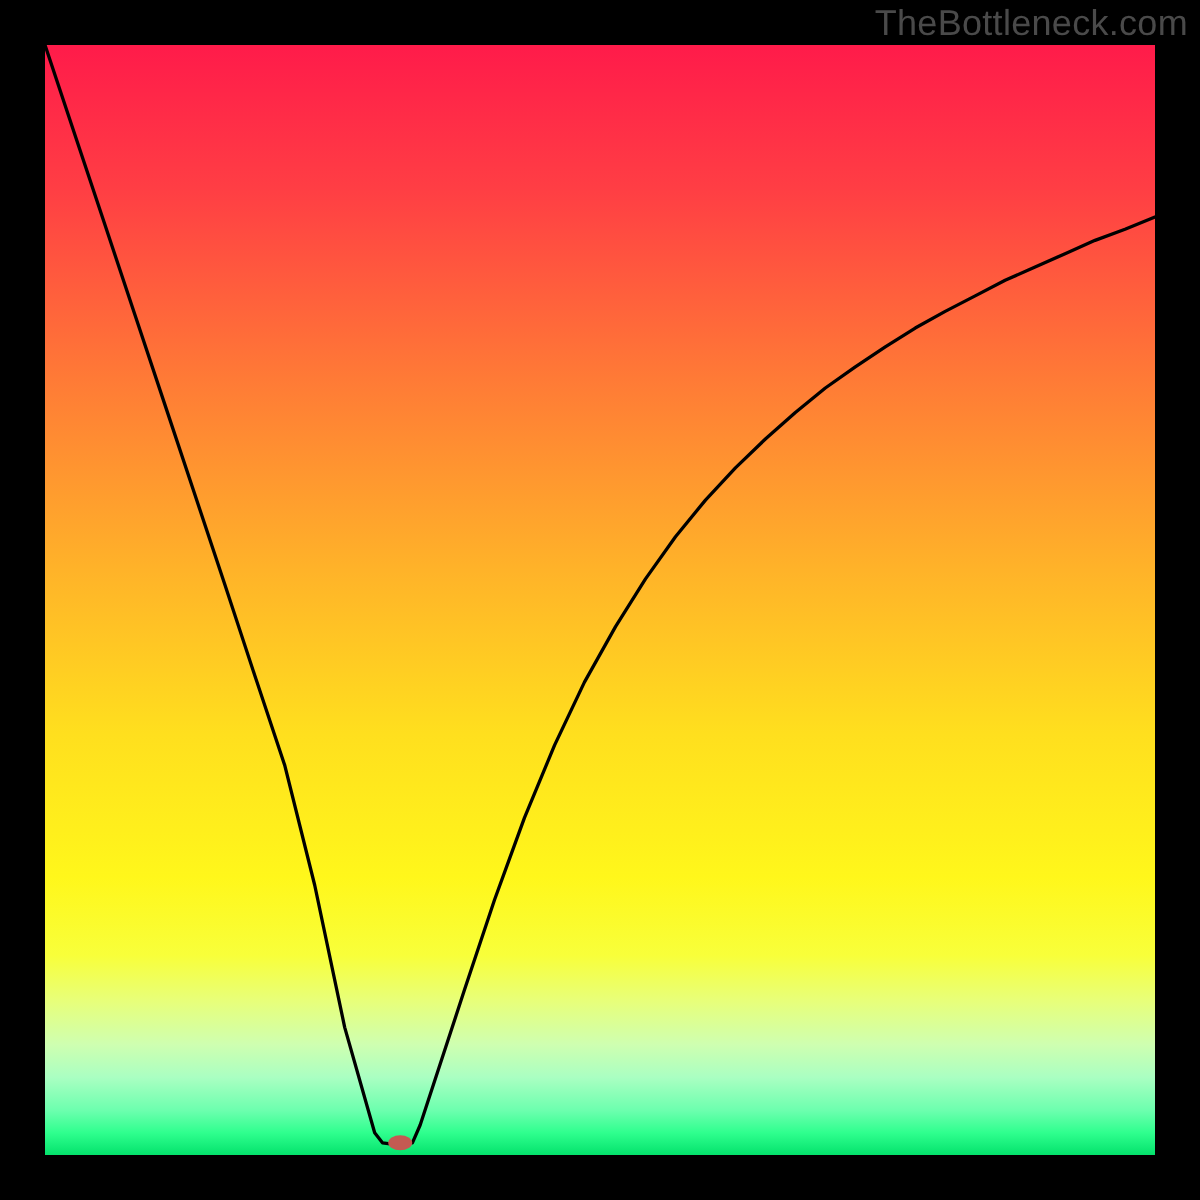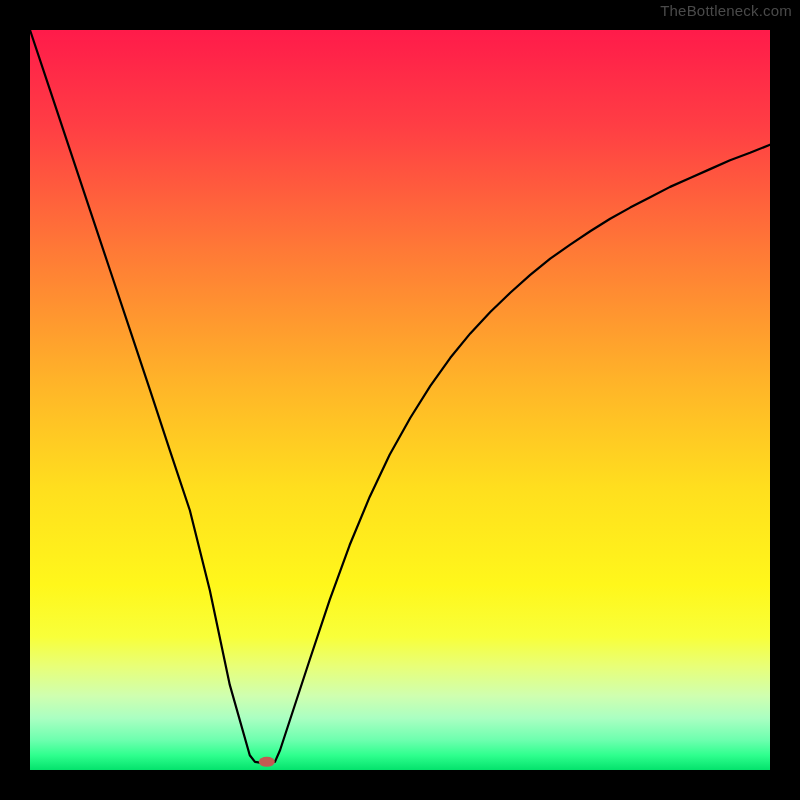--- a/index.html
+++ b/index.html
@@ -19,21 +19,21 @@
   svg {
     position: absolute;
     top: 0;
     left: 0;
   }
   #watermark {
     position: absolute;
     top: 2px;
     right: 8px;
     color: #4a4a4a;
-    font-size: 15px;
+    font-size: 24px;
     font-weight: 400;
     font-family: Arial, Helvetica, sans-serif;
     letter-spacing: 0.2px;
     user-select: none;
   }
 </style>
 </head>
 <body>
 
 <div id="stage">

